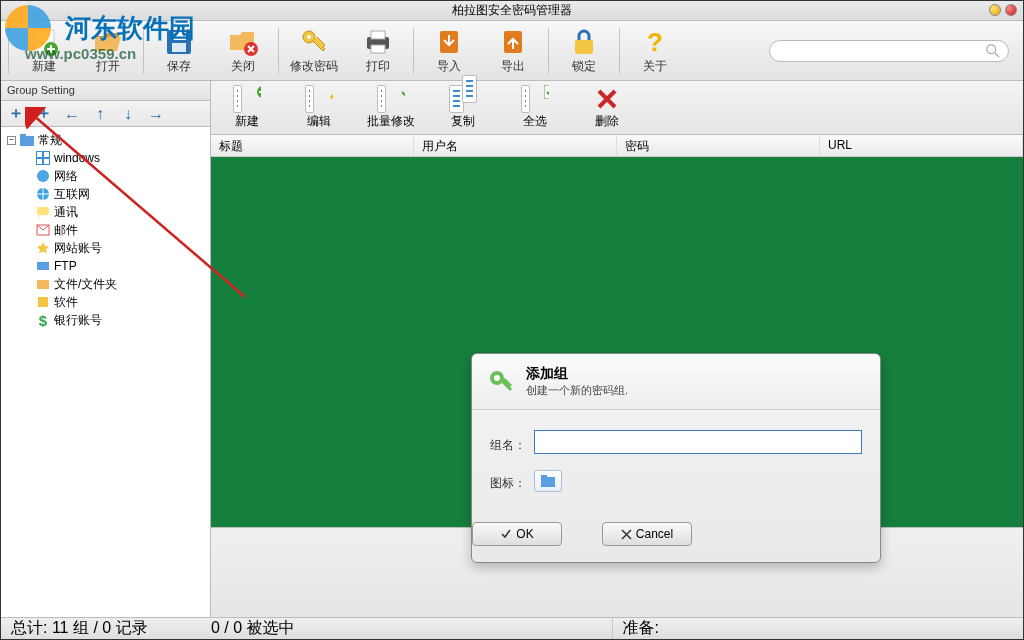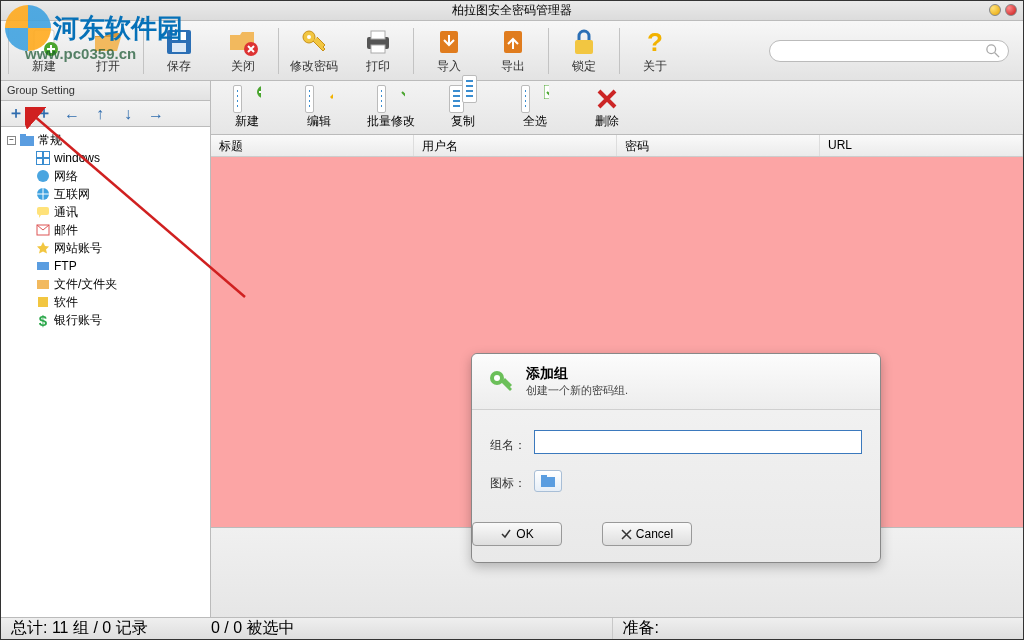--- a/index.html
+++ b/index.html
@@ -32,21 +32,21 @@
 .tree-node.child { padding-left: 30px; }
 .tree-ic { width: 16px; height: 16px; display: flex; align-items: center; justify-content: center; }
 .boxminus { width: 9px; height: 9px; border: 1px solid #888; display: flex; align-items: center; justify-content: center; font-size: 8px; line-height: 8px; background: #fff; }
 
 .main { flex: 1; display: flex; flex-direction: column; }
 .subtoolbar { height: 54px; background: linear-gradient(#f3f3f3,#e6e6e6); border-bottom: 1px solid #bbb; display: flex; align-items: center; }
 .subbtn { display: flex; flex-direction: column; align-items: center; justify-content: center; width: 72px; height: 50px; font-size: 12px; }
 .subbtn .ic { width: 28px; height: 28px; display: flex; align-items: center; justify-content: center; }
 .colheaders { height: 22px; background: linear-gradient(#fafafa,#ebebeb); border-bottom: 1px solid #ccc; display: flex; font-size: 12px; }
 .colh { flex: 1; padding: 3px 8px; border-right: 1px solid #ddd; }
-.listarea { flex: 1; background: #fca5a5; position: relative; }
+.listarea { flex: 1; background: #15803d; position: relative; }
 .detailpanel { height: 90px; background: linear-gradient(#f0f0f0,#e6e6e6); border-top: 1px solid #bbb; }
 
 
 .dialog { position: absolute; left: 260px; top: 196px; width: 410px; background: linear-gradient(#f4f4f4,#e9e9e9); border: 1px solid #888; border-radius: 6px; box-shadow: 0 4px 12px rgba(0,0,0,.25); font-size: 12px; }
 .dlg-head { height: 56px; background: linear-gradient(#fcfcfc,#ededed); border-bottom: 1px solid #d0d0d0; padding: 8px 14px; display: flex; align-items: center; gap: 10px; border-radius: 6px 6px 0 0; }
 .dlg-head .ti { font-size: 14px; font-weight: bold; }
 .dlg-head .sub { font-size: 11px; color: #444; }
 .dlg-body { padding: 20px 18px 10px; }
 .dlg-row { display: flex; align-items: flex-end; margin-bottom: 16px; }
 .dlg-row label { width: 44px; color: #333; }
@@ -58,21 +58,21 @@
 
 .statusbar { height: 22px; background: linear-gradient(#efefef,#dedede); border-top: 1px solid #bbb; display: flex; align-items: center; font-size: 16px; }
 .statusbar .cell { padding: 0 10px; border-right: 1px solid #c8c8c8; height: 100%; display: flex; align-items: center; }
 .statusbar .cell:first-child { width: 200px; border-right: none; }
 .statusbar .cell:nth-child(2) { flex: 1; }
 .statusbar .cell:last-child { flex: 1; border-right: none; }
 
 
 .watermark { position: absolute; left: 4px; top: 4px; display: flex; align-items: center; pointer-events: none; }
 .watermark .wm-ic { width: 46px; height: 46px; border-radius: 23px; background: conic-gradient(#3fa2e0 0 25%, #ffaa1e 0 50%, #3fa2e0 0 75%, #ffaa1e 0 100%); opacity: .9; margin-right: 2px; }
-.watermark .wm-text { font-size: 26px; font-weight: bold; color: #0671b8; }
+.watermark .wm-text { font-size: 26px; font-weight: bold; color: #0671b8; margin-left: 12px; }
 .watermark .wm-sub { position: absolute; left: 20px; top: 40px; color: #14532d; font-size: 15px; font-weight: bold; opacity: .7; }
 
 
 .arrow-svg { position: absolute; pointer-events: none; }
 
 .sheet-ic { width: 24px; height: 28px; background: #fff; border: 1px solid #bbb; border-radius: 2px; position: relative; }
 .sheet-ic::after { content: ''; position: absolute; left: 3px; right: 3px; top: 4px; height: 2px; background: #3a8dd0; box-shadow: 0 5px 0 #3a8dd0, 0 10px 0 #3a8dd0, 0 15px 0 #3a8dd0; }
 </style>
 </head>
 <body>

